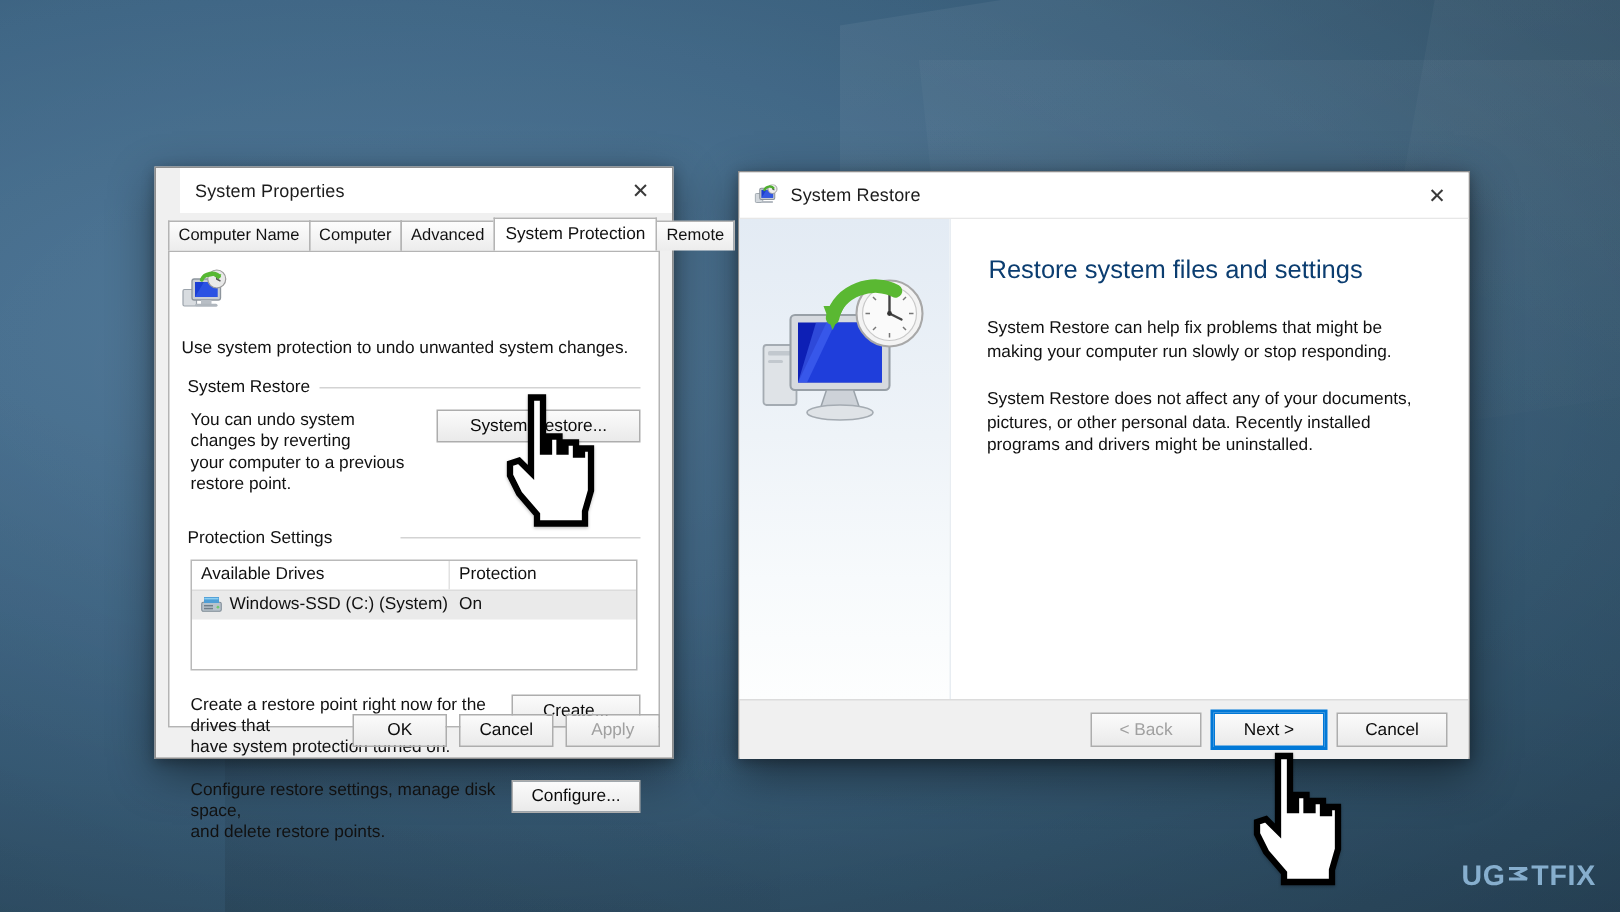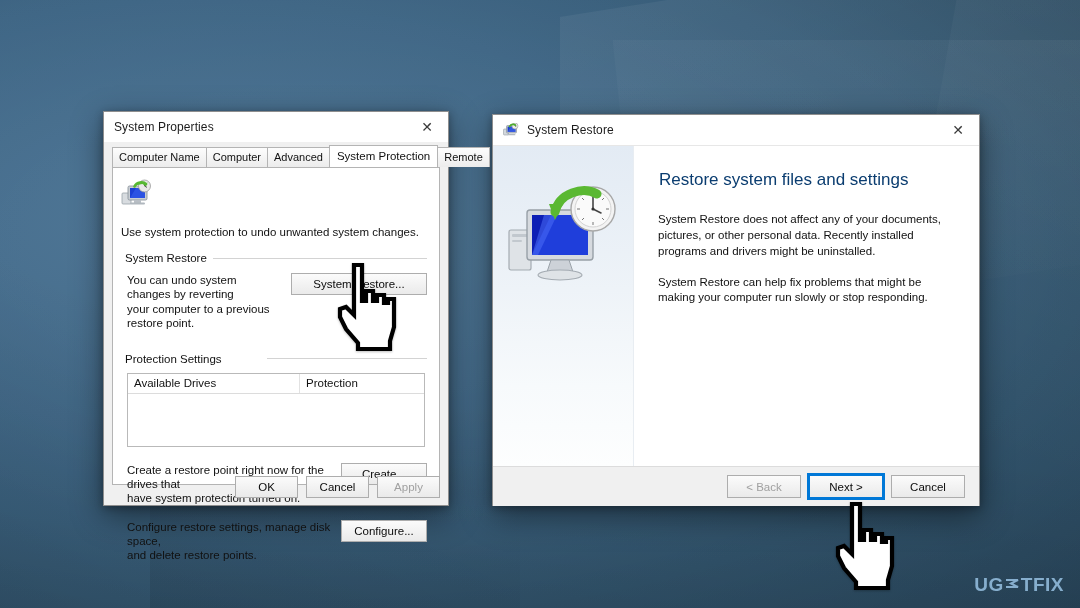--- a/index.html
+++ b/index.html
@@ -88,21 +88,21 @@
     line-height: 1;
   }
 
   
   #sysprops {
     left: 103px; top: 111px;
     width: 344px; height: 393px;
     background: #f0f0f0;
     border: 1px solid #8e8e8e;
   }
-  #sysprops .titlebar { padding-left: 10px; }
+  #sysprops .titlebar { padding-left: 10px; margin-left: 16px; }
 
   .tabstrip {
     position: relative;
     height: 21px;
     margin: 4px 8px 0 8px;
     display: flex;
     align-items: flex-end;
     font-size: 11px;
   }
   .tab {
@@ -402,20 +402,36 @@
       <div class="group-head" style="margin-top:22px;gap:45px;">
         <span>Protection Settings</span>
         <span class="rule"></span>
       </div>
 
       <div class="listview">
         <div class="lv-head">
           <div class="col lv-col-1">Available Drives</div>
           <div class="col lv-col-2">Protection</div>
         </div>
+        <div class="lv-row">
+          <div class="c1">
+            <span>
+              <svg class="icon-svg" width="14" height="12" viewBox="0 0 14 12">
+                <rect x="0.5" y="4.5" width="13" height="6" rx="1" fill="#b9c3cc" stroke="#7d8a95" stroke-width="0.7"></rect>
+                <rect x="2" y="1" width="10" height="4" fill="#4f9ed6"></rect>
+                <rect x="2.2" y="1.6" width="9.4" height="1" fill="#8ed0f2"></rect>
+                <rect x="2" y="6.3" width="6" height="1" fill="#6e7d89"></rect>
+                <rect x="2" y="8.2" width="6" height="1" fill="#6e7d89"></rect>
+                <circle cx="11.3" cy="7.8" r="0.9" fill="#6fc96f"></circle>
+              </svg>
+            </span>
+            <span>Windows-SSD (C:) (System)</span>
+          </div>
+          <div class="c2">On</div>
+        </div>
       </div>
 
       <div class="sp-row" style="margin-top:16px;">
         <div class="desc">
           <span>Create a restore point right now for the drives that</span><br>
           <span>have system protection turned on.</span>
         </div>
         <div class="btn" style="min-width:86px;">Create...</div>
       </div>
 
@@ -491,22 +507,22 @@
             <circle cx="88" cy="25" r="1.6" fill="#333"></circle>
 
             <path d="M50 28 C54 9, 78 2, 92 10" stroke="#5ab832" stroke-width="9" fill="none" stroke-linecap="round"></path>
             <path d="M44 20 L58 20 L50 36 Z" fill="#5ab832"></path>
           </svg>
         </span>
       </div>
 
       <div class="sr-right">
         <h1 class="sr-h1">Restore system files and settings</h1>
+        <p class="sr-p">System Restore can help fix problems that might be making your computer run slowly or stop responding.</p>
         <p class="sr-p">System Restore does not affect any of your documents, pictures, or other personal data. Recently installed programs and drivers might be uninstalled.</p>
-        <p class="sr-p">System Restore can help fix problems that might be making your computer run slowly or stop responding.</p>
       </div>
 
     </div>
 
     <div class="sr-footer">
       <div class="btn disabled">&lt; Back</div>
       <div class="btn focus">Next &gt;</div>
       <div class="btn">Cancel</div>
     </div>
 

